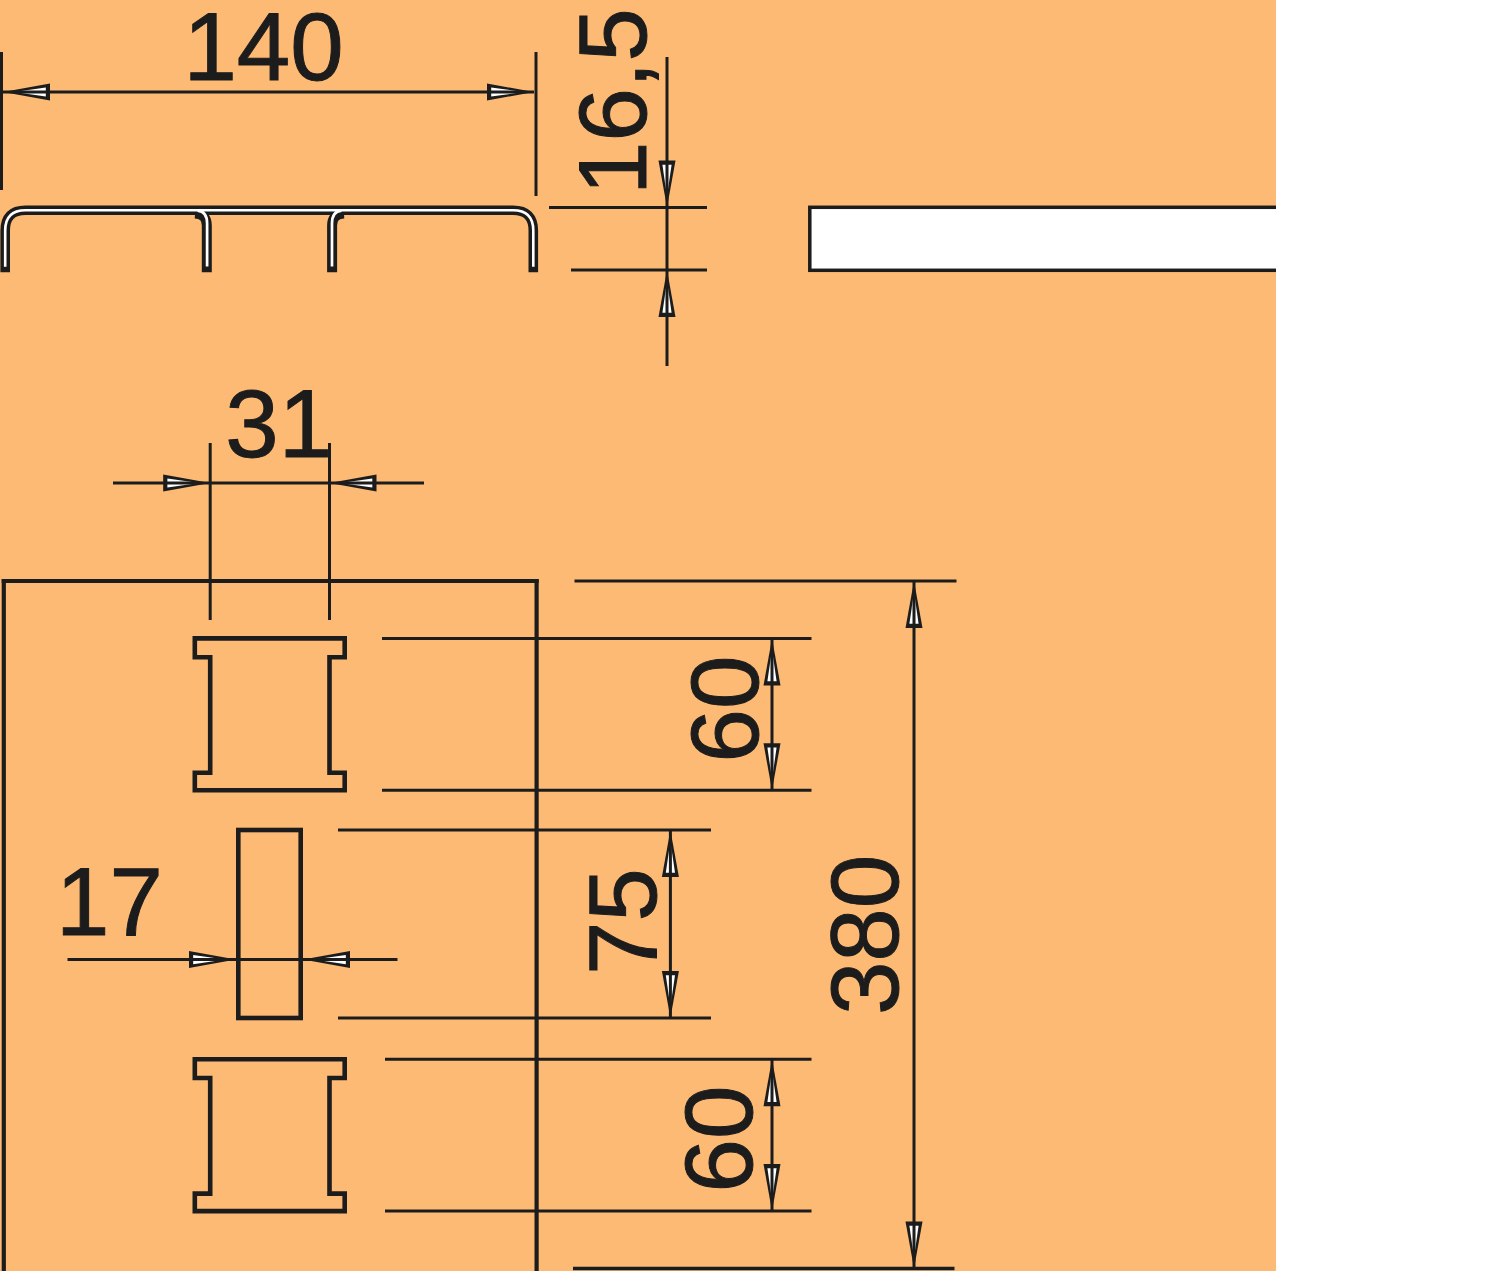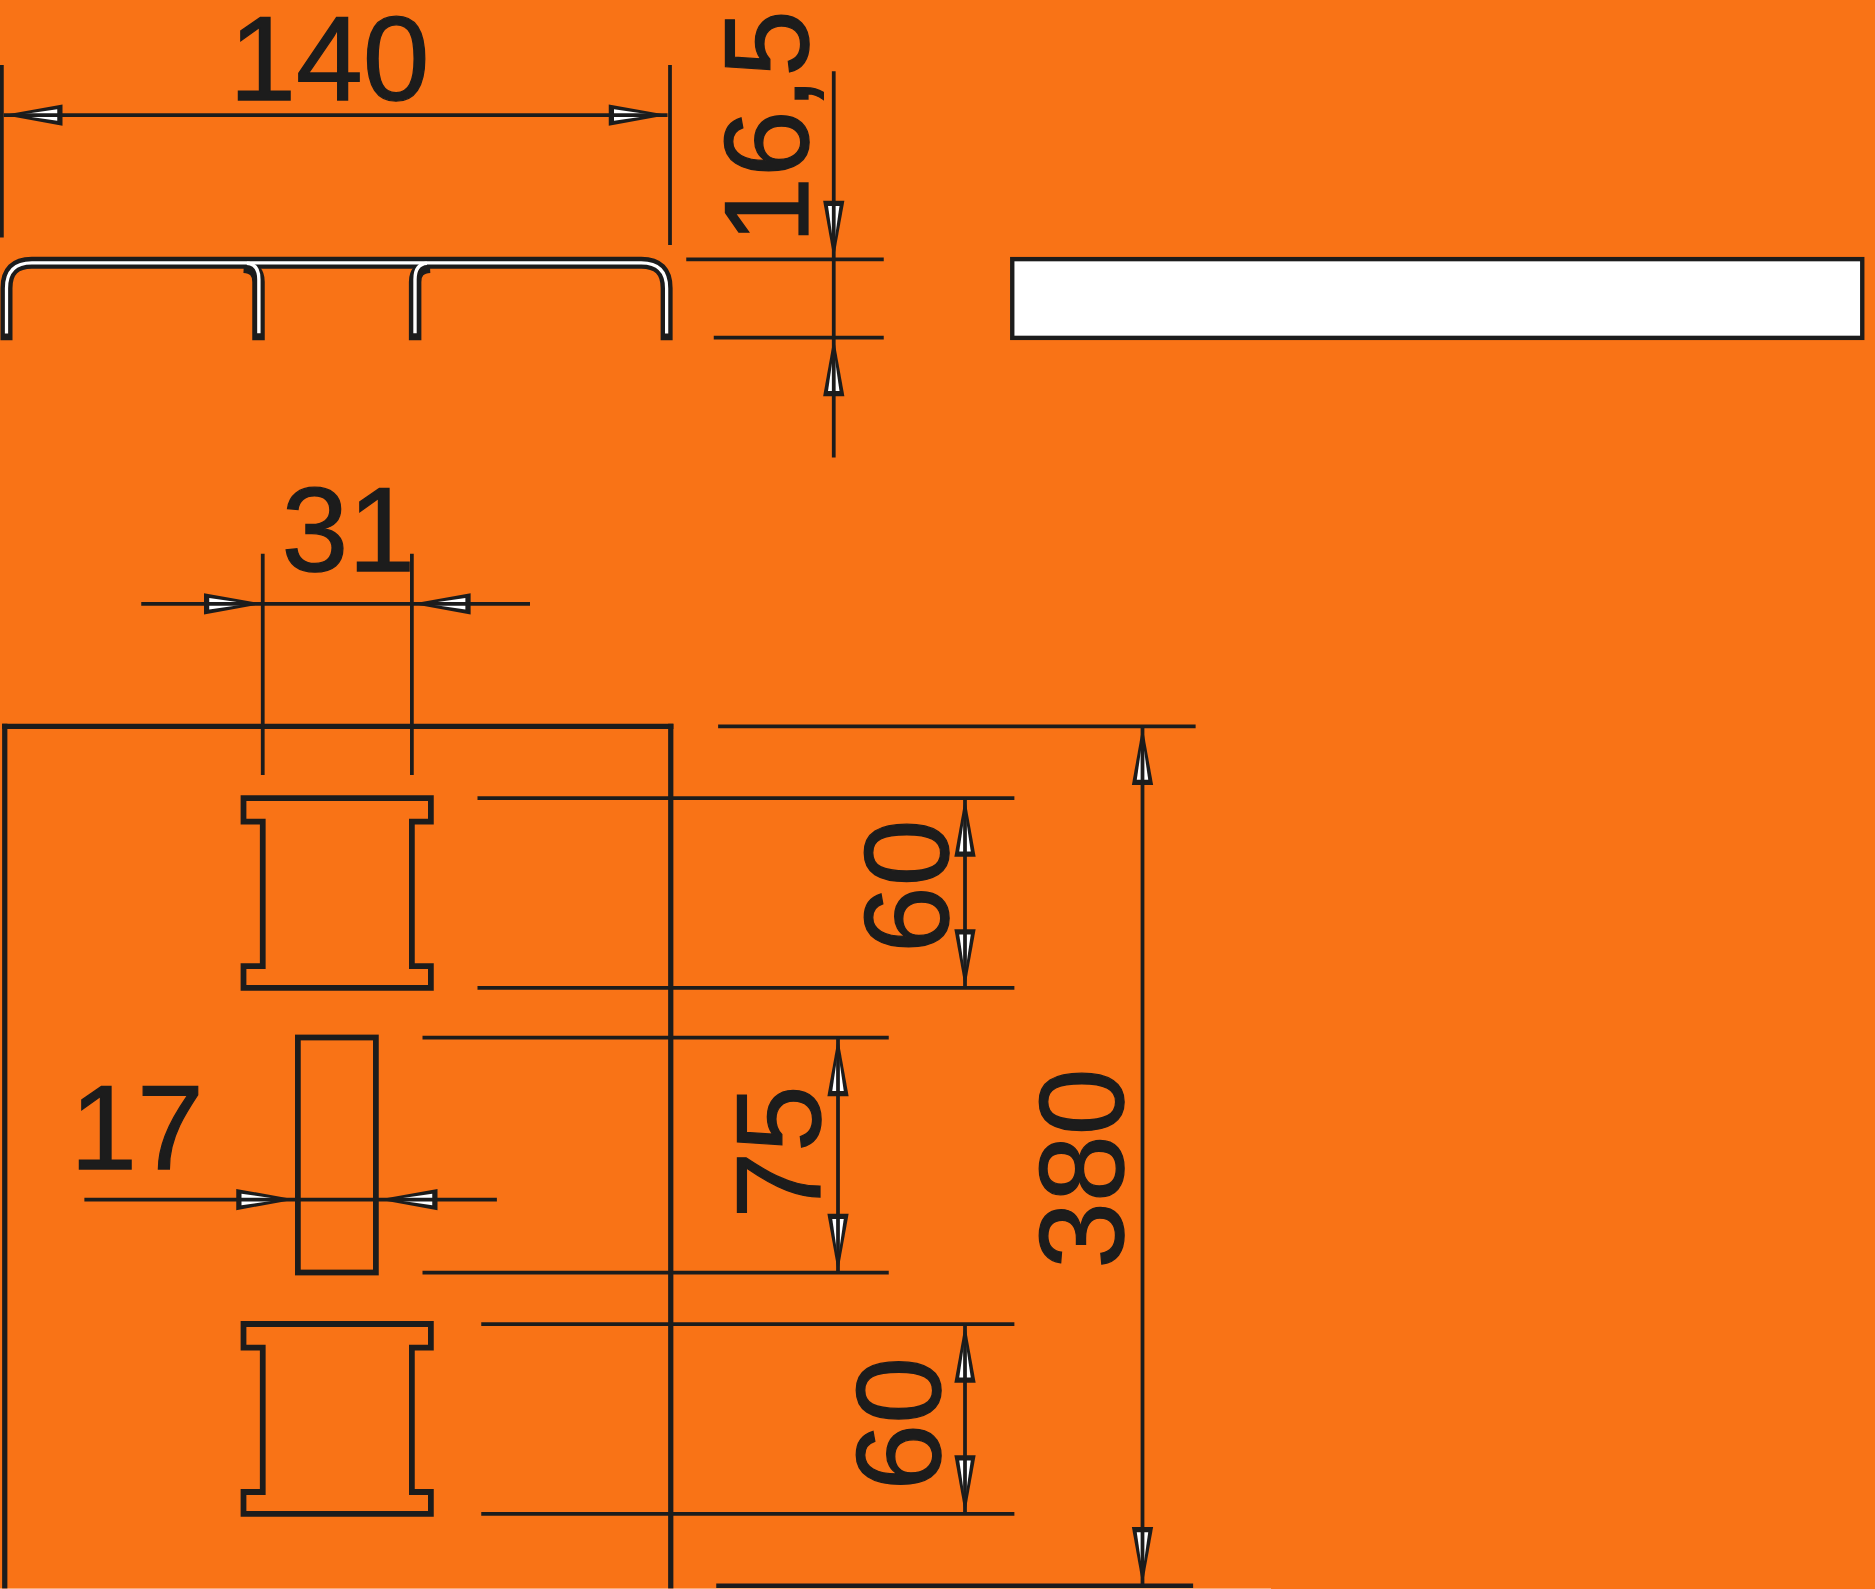--- a/index.html
+++ b/index.html
@@ -1,16 +1,16 @@
 <!DOCTYPE html>
 <html><head>
 <meta charset="utf-8">
 <style>
   html,body { margin:0; padding:0; background:#ffffff; }
-  #canvas { position:relative; width:1500px; height:1271px; background:#f97316; overflow:hidden; }
+  #canvas { position:relative; width:1276px; height:1271px; background:#fdba74; overflow:hidden; }
   svg { position:absolute; left:0; top:0; }
   text { font-family:"Liberation Sans", sans-serif; fill:#1c1c1c; }
 </style>
 </head>
 <body>
 <div id="canvas">
 <svg width="1500" height="1271" viewBox="0 0 1500 1271" shape-rendering="geometricPrecision">
 <g stroke="#1c1c1c" fill="none">
 <polygon points="3.0,92.0 50.0,83.5 50.0,100.5" fill="#1c1c1c" stroke="none"></polygon>
         <polygon points="14.0,92.0 45.8,87.4 45.8,96.6" fill="#ffffff" stroke="none"></polygon>

